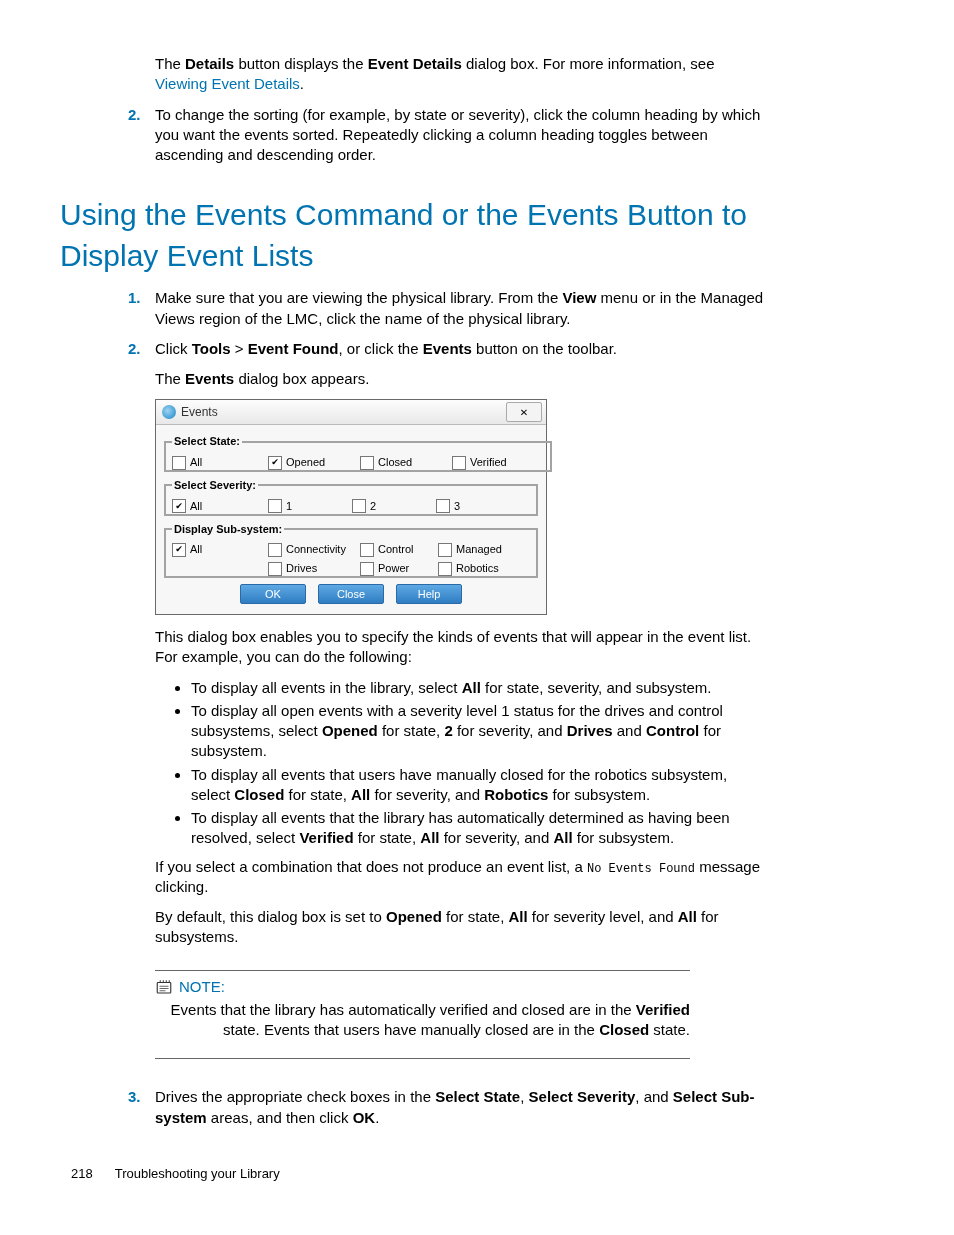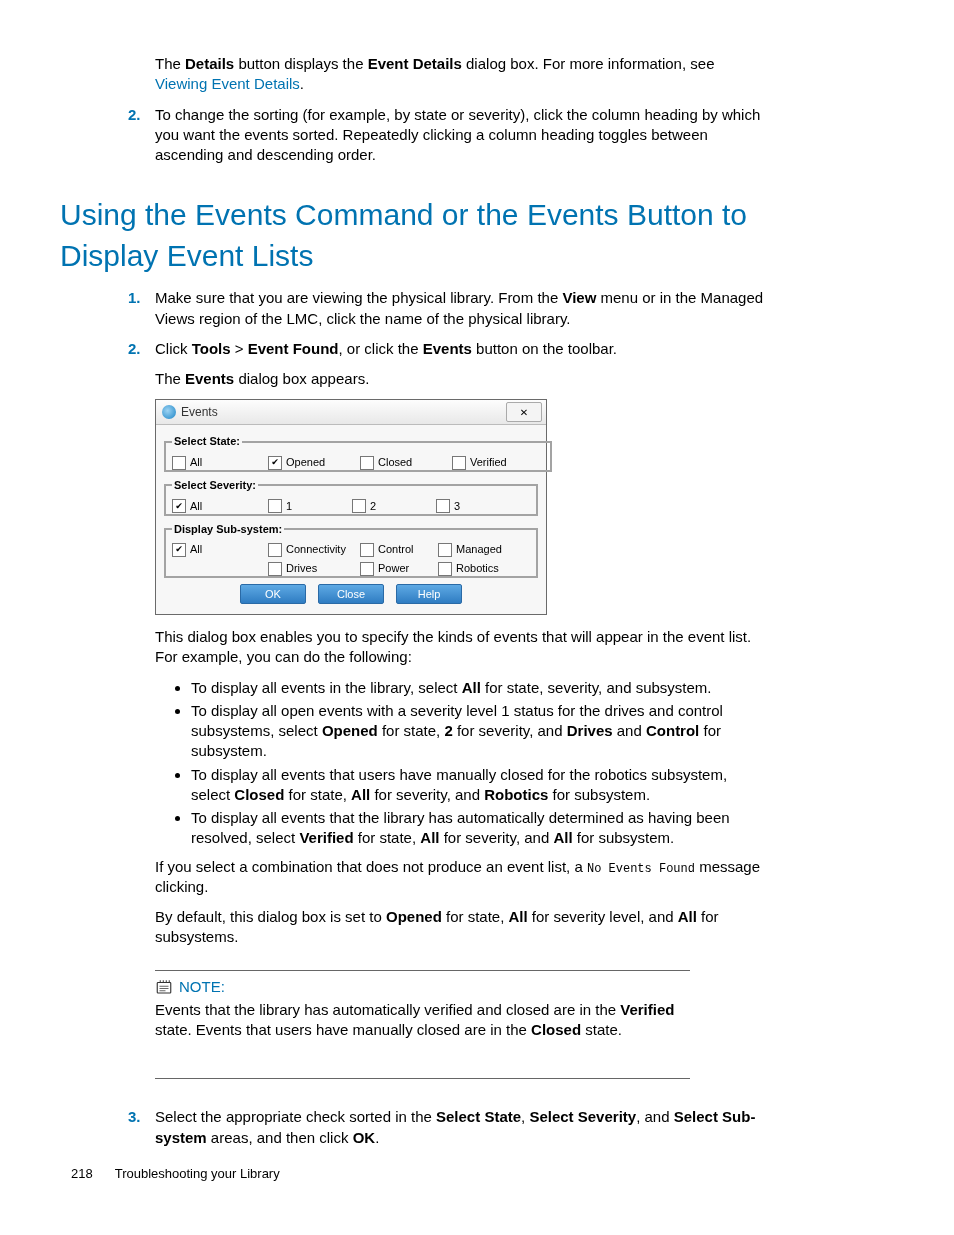--- a/index.html
+++ b/index.html
@@ -52,21 +52,22 @@
   .bullets li { margin: 3px 16px; }
   .mono { font-family: "Courier New", monospace; font-size: 12px; }
 
   .note-block {
     margin-left: 95px;
     margin-right: 118px;
     border-top: 1px solid #666;
     border-bottom: 1px solid #666;
     margin-top: 22px;
     margin-bottom: 28px;
-    padding-bottom: 28px;
+    padding-bottom: 8px;
+    text-align: right;
   }
   .note-row {
     display: flex;
     align-items: center;
     gap: 6px;
     margin-top: 6px;
   }
   .note-label { color: #0073b1; font-size: 15px; }
   .note-icon {
     width: 18px; height: 18px;
@@ -304,21 +305,21 @@
       <span class="note-label">NOTE:</span>
     </div>
     <p class="para note-body">
       <span>Events that the library has automatically verified and closed are in the </span><span class="bold">Verified</span><span> state. Events that users have manually closed are in the </span><span class="bold">Closed</span><span> state.</span>
     </p>
   </div>
 
   <div class="ol-item">
     <span class="ol-num">3.</span>
     <p class="para">
-      <span>Select the appropriate check sorted in the </span><span class="bold">Select State</span><span>, </span><span class="bold">Select Severity</span><span>, and </span><span class="bold">Select Sub-system</span><span> areas, and then click </span><span class="bold">OK</span><span>.</span>
+      <span>Drives the appropriate check boxes in the </span><span class="bold">Select State</span><span>, </span><span class="bold">Select Severity</span><span>, and </span><span class="bold">Select Sub-system</span><span> areas, and then click </span><span class="bold">OK</span><span>.</span>
     </p>
   </div>
 
   <div class="footer">
     <span class="pn">218</span>
     <span>Troubleshooting your Library</span>
   </div>
 </div>
 
 </body></html>

